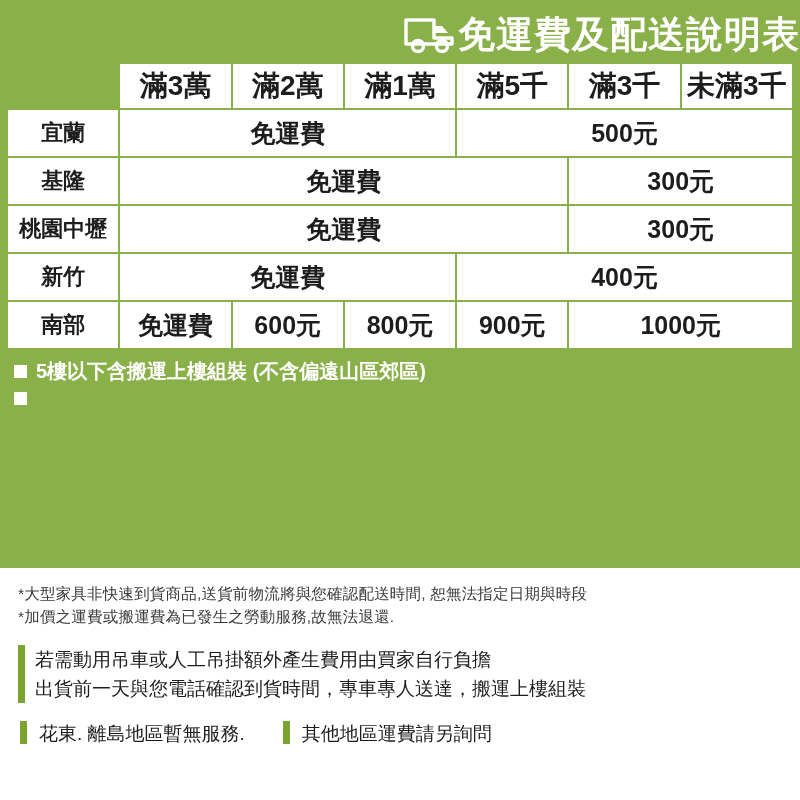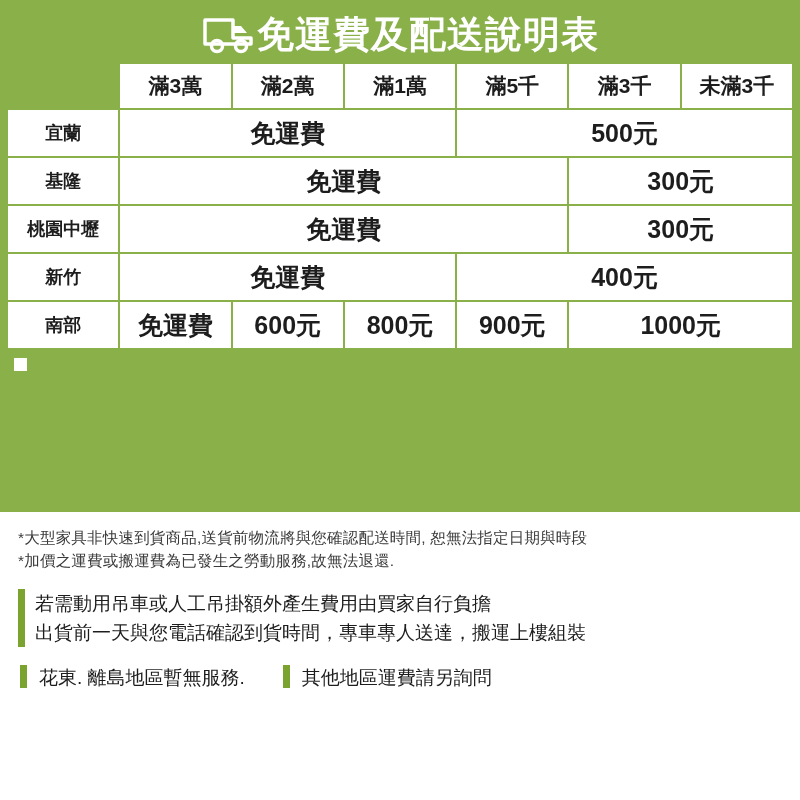--- a/index.html
+++ b/index.html
@@ -18,21 +18,21 @@
     position: relative;
     width: 800px;
     height: 800px;
     box-sizing: border-box;
   }
 
   
   .title-bar {
     display: flex;
     align-items: center;
-    justify-content: center;
+    justify-content: flex-end;
     gap: 0;
     height: 62px;
     padding-top: 6px;
     box-sizing: border-box;
   }
   .truck-icon {
     width: 56px;
     height: 40px;
     display: block;
   }
@@ -61,29 +61,29 @@
     font-size: 25px;
     font-weight: bold;
     color: #1d1d1d;
     height: 46px;
     padding: 0;
     white-space: nowrap;
     overflow: hidden;
   }
   table.fee thead th {
     height: 44px;
-    font-size: 21px;
+    font-size: 28px;
   }
   table.fee thead th.corner {
     background: #8ab04a;
     border-left: 2px solid #8ab04a;
     border-top: 2px solid #8ab04a;
   }
   table.fee td.region {
-    font-size: 18px;
+    font-size: 22px;
   }
 
   
   .notes {
     padding: 8px 0 0 14px;
   }
   .note-line {
     display: flex;
     align-items: center;
     gap: 9px;
@@ -101,21 +101,21 @@
     font-weight: bold;
     color: #ffffff;
   }
 
   
   .lower {
     position: absolute;
     left: 0;
     bottom: 0;
     width: 800px;
-    height: 288px;
+    height: 232px;
     background: #ffffff;
     box-sizing: border-box;
     padding: 14px 18px 0 18px;
     margin-top: 22px;
   }
   .fine {
     font-size: 15.5px;
     color: #3a3a3a;
     line-height: 1.5;
     letter-spacing: 0.2px;
@@ -212,20 +212,24 @@
             <td>900元</td>
             <td colspan="2">1000元</td>
           </tr>
         </tbody>
     </table>
   </div>
 
   <div class="notes">
     <div class="note-line">
       <span class="sq"></span>
+      <span class="note-text">5樓以下含搬運上樓組裝 (不含偏遠山區郊區)</span>
+    </div>
+    <div class="note-line">
+      <span class="sq"></span>
     </div>
   </div>
 
   <div class="lower">
     <div class="fine">*大型家具非快速到貨商品,送貨前物流將與您確認配送時間, 恕無法指定日期與時段</div>
     <div class="fine">*加價之運費或搬運費為已發生之勞動服務,故無法退還.</div>
 
     <div class="highlight-block">
       <div class="bar"></div>
       <div class="highlight-lines">

